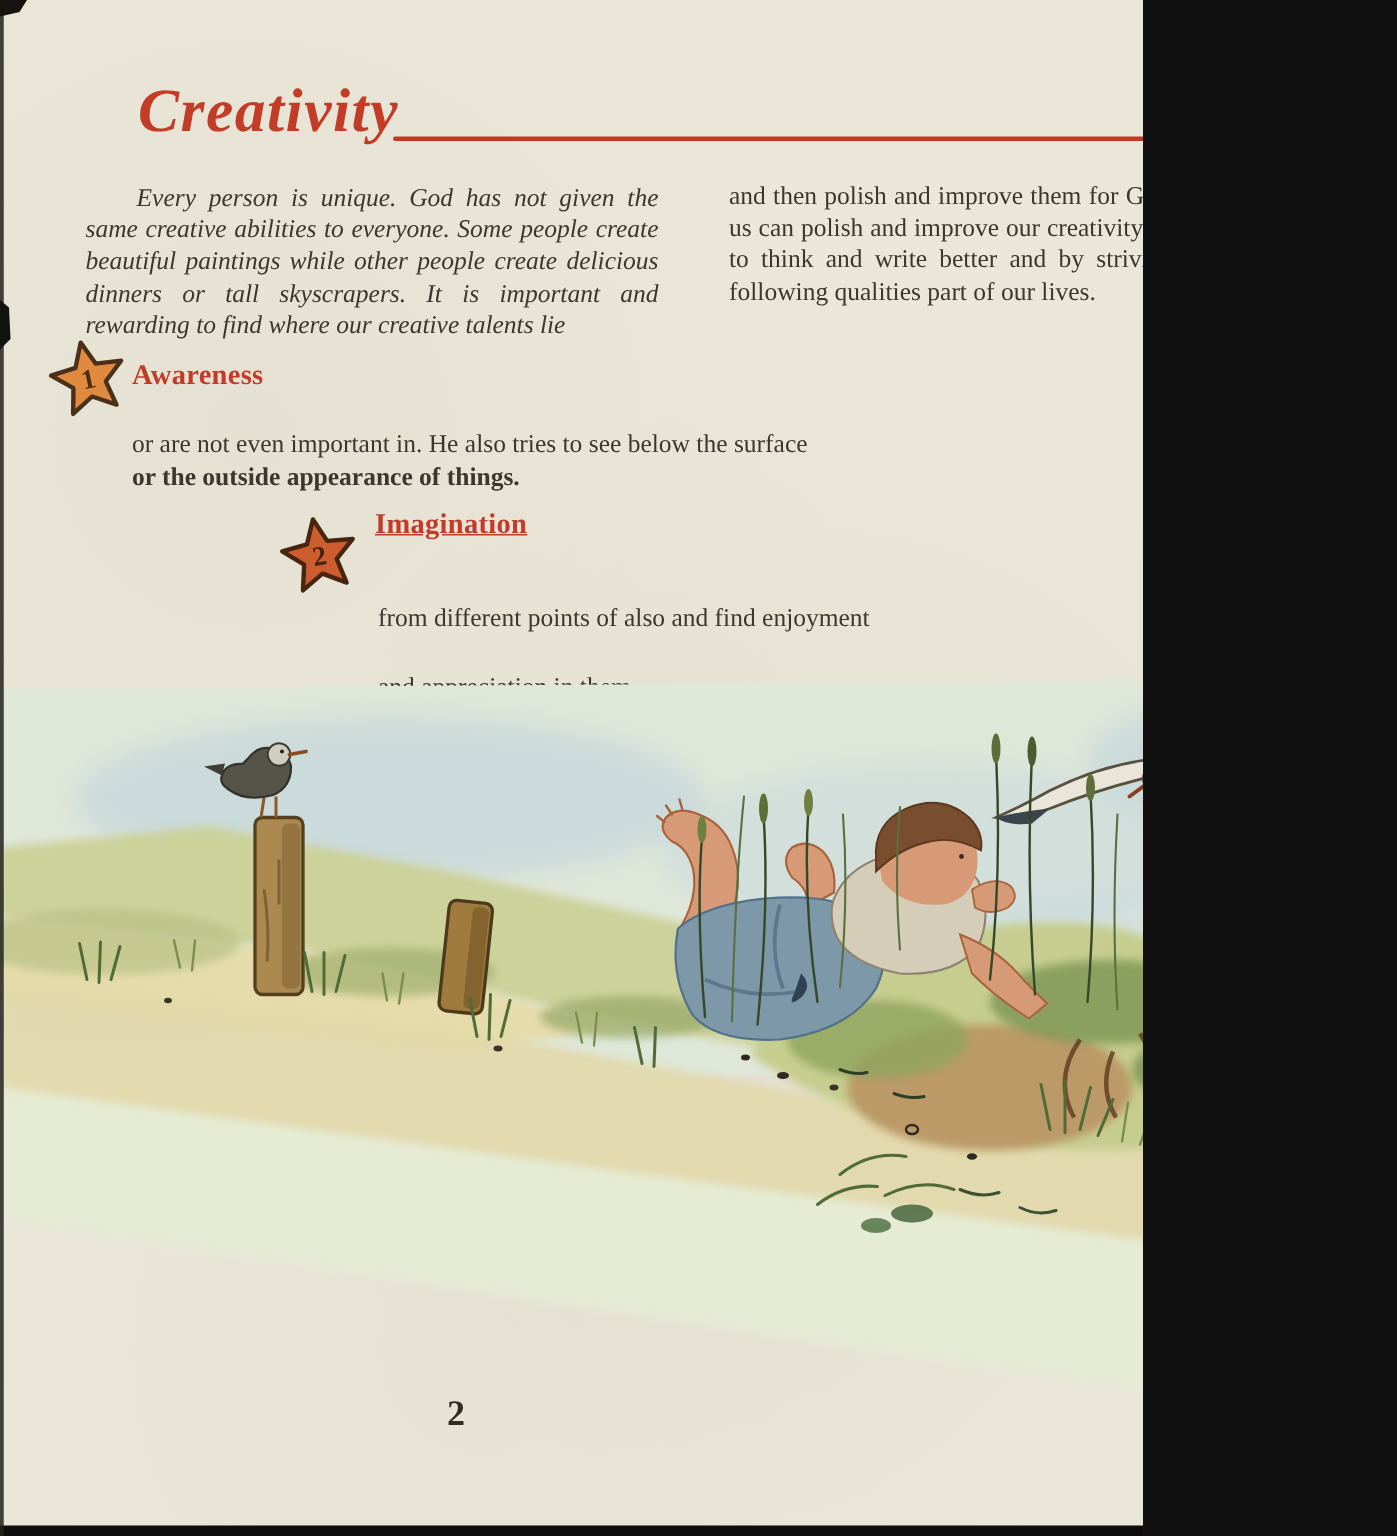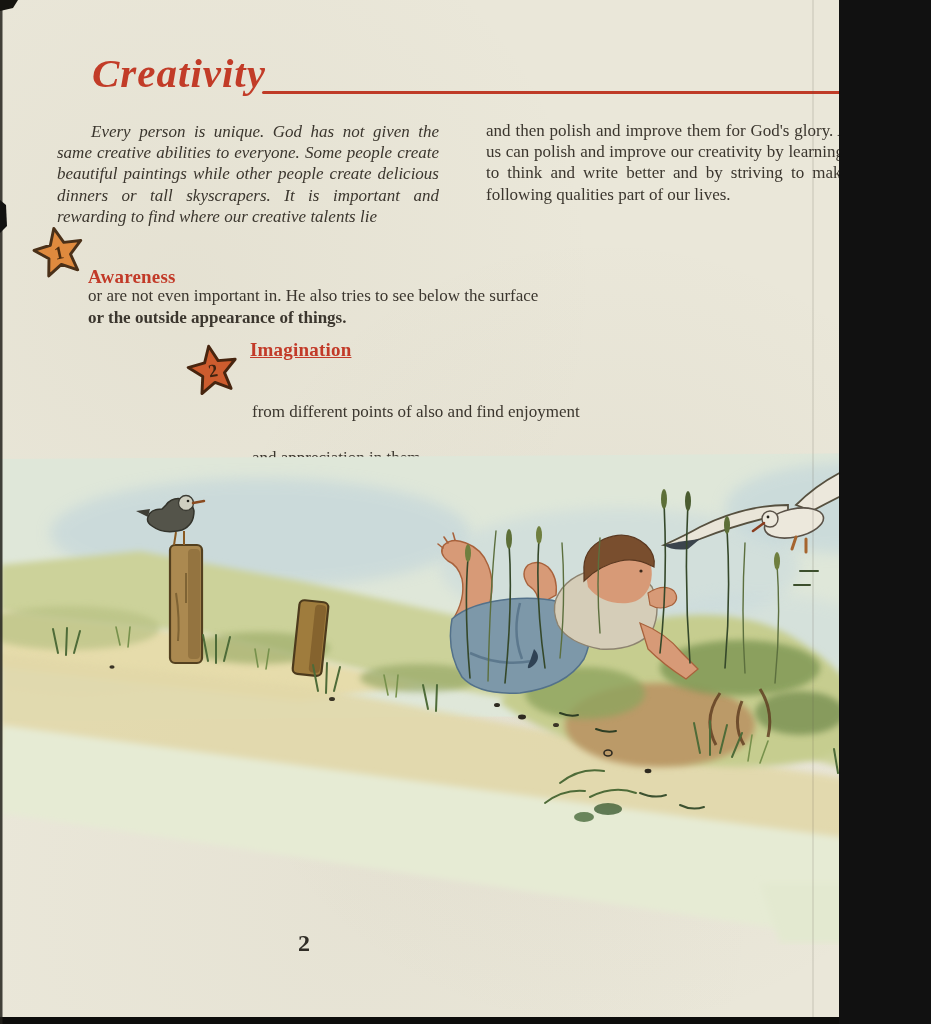--- a/index.html
+++ b/index.html
@@ -1,17 +1,17 @@
 <!DOCTYPE html>
 <html><head>
 <meta charset="utf-8">
 <style>
   html,body{margin:0;padding:0;background:#111;}
   .page{
-    position:relative;width:839px;height:1024px;overflow:hidden;
+    position:relative;width:762px;height:1024px;overflow:hidden;
     background:#eae7d9;
     background-image:
       radial-gradient(circle at 22% 28%, rgba(160,150,120,.07), transparent 42%),
       radial-gradient(circle at 72% 62%, rgba(120,110,80,.06), transparent 46%),
       radial-gradient(circle at 42% 88%, rgba(150,140,110,.05), transparent 40%);
     font-family:"Liberation Serif", serif;
     color:#3b362e;
   }
   .abs{position:absolute;}
   .page-title{
@@ -51,21 +51,21 @@
   <div class="abs col col-right">
     <p>and then polish and improve them for God's glory. All of us can polish and improve our creativity by learning how to think and write better and by striving to make the following qualities part of our lives.</p>
   </div>
 
   <svg class="abs star" style="left:30px;top:224px;" viewBox="-30 -30 60 60">
     <g transform="rotate(-12)">
       <polygon points="0,-26 7.1,-9.7 24.7,-8 11.4,3.7 15.3,21 0,12 -15.3,21 -11.4,3.7 -24.7,-8 -7.1,-9.7" fill="#df8a3e" stroke="#4a3018" stroke-width="3" stroke-linejoin="round"></polygon>
       <text x="0" y="6" text-anchor="middle" fill="#4a2c10">1</text>
     </g>
   </svg>
-  <div class="abs sec-heading" style="left:88px;top:240px;margin-top:26px;">Awareness</div>
+  <div class="abs sec-heading" style="left:88px;top:240px;">Awareness</div>
   <div class="abs sec-line" style="left:88px;top:287px;">or are not even important in. He also tries to see below the surface</div>
   <div class="abs sec-line" style="left:88px;top:309px;font-weight:bold;">or the outside appearance of things.</div>
 
   <svg class="abs star" style="left:184px;top:342px;" viewBox="-30 -30 60 60">
     <g transform="rotate(-10)">
       <polygon points="0,-26 7.1,-9.7 24.7,-8 11.4,3.7 15.3,21 0,12 -15.3,21 -11.4,3.7 -24.7,-8 -7.1,-9.7" fill="#cd5c2e" stroke="#47250f" stroke-width="3" stroke-linejoin="round"></polygon>
       <text x="0" y="6" text-anchor="middle" fill="#3f2410">2</text>
     </g>
   </svg>
   <div class="abs sec-heading" style="left:250px;top:339px;text-decoration:underline;">Imagination</div>

